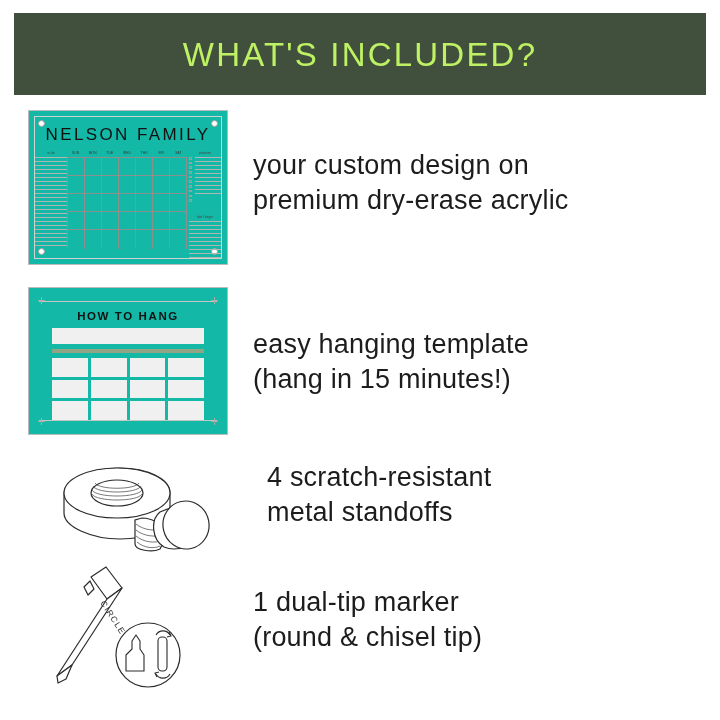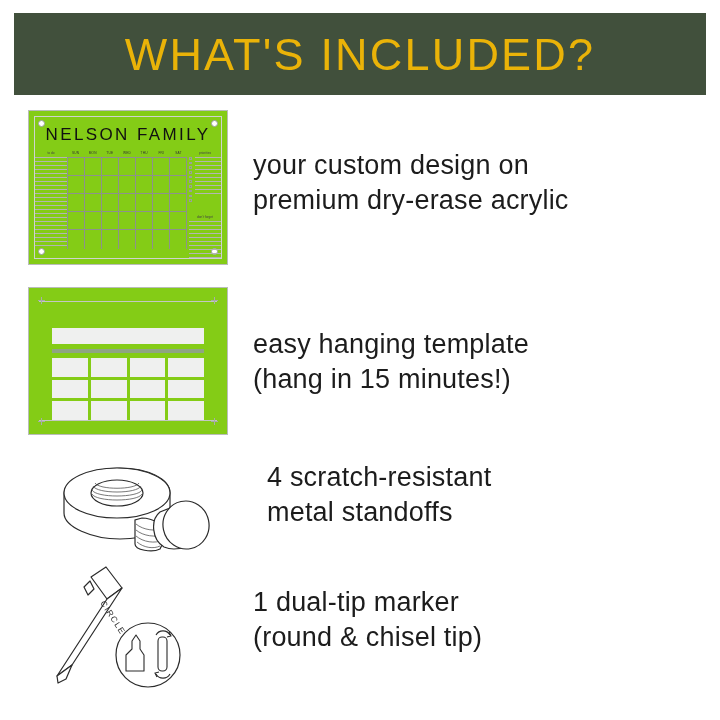--- a/index.html
+++ b/index.html
@@ -21,22 +21,22 @@
     left: 14px;
     top: 13px;
     width: 692px;
     height: 82px;
     background: #41503c;
     display: flex;
     align-items: center;
     justify-content: center;
   }
   .header-title {
-    color: #eab308;
-    font-size: 45px;
+    color: #bef264;
+    font-size: 33px;
     font-weight: 300;
     letter-spacing: 2.2px;
     font-family: "Liberation Sans", sans-serif;
     white-space: nowrap;
     line-height: 1;
   }
 
   
   .row {
     position: absolute;
@@ -63,21 +63,21 @@
   #row-marker    { left: 28px; top: 563px; }
 
   #row-calendar  .row-text { position: absolute; left: 225px; top: 38px; width: 470px; }
   #row-template  .row-text { position: absolute; left: 225px; top: 40px; width: 470px; }
   #row-standoffs .row-text { position: absolute; left: 225px; top: 8px;  width: 470px; }
   #row-marker    .row-text { position: absolute; left: 225px; top: 22px; width: 470px; }
 
   
   .board {
     position: relative;
-    background: #84cc16;
+    background: #14b8a6;
     border: 1px solid #b9bdb9;
     box-sizing: border-box;
   }
   .board-inner {
     position: absolute;
     left: 5px; top: 5px; right: 5px; bottom: 5px;
     border: 1px solid #cfd3cf;
     box-sizing: border-box;
   }
   .hole {
@@ -343,20 +343,21 @@
 <div class="row" id="row-template">
   <div class="row-art">
     <div class="board" id="template-board">
       <span class="tpl-hline" style="top:13px"></span>
       <span class="tpl-hline" style="bottom:13px"></span>
       <span class="tpl-crosshair tl"></span>
       <span class="tpl-crosshair tr"></span>
       <span class="tpl-crosshair bl"></span>
       <span class="tpl-crosshair br"></span>
 
+      <div class="tpl-title">HOW TO HANG</div>
       <div class="tpl-strip"></div>
       <div class="tpl-greenbar"></div>
       <div class="tpl-cells">
         <div></div>
         <div></div>
         <div></div>
         <div></div>
         <div></div>
         <div></div>
         <div></div>

